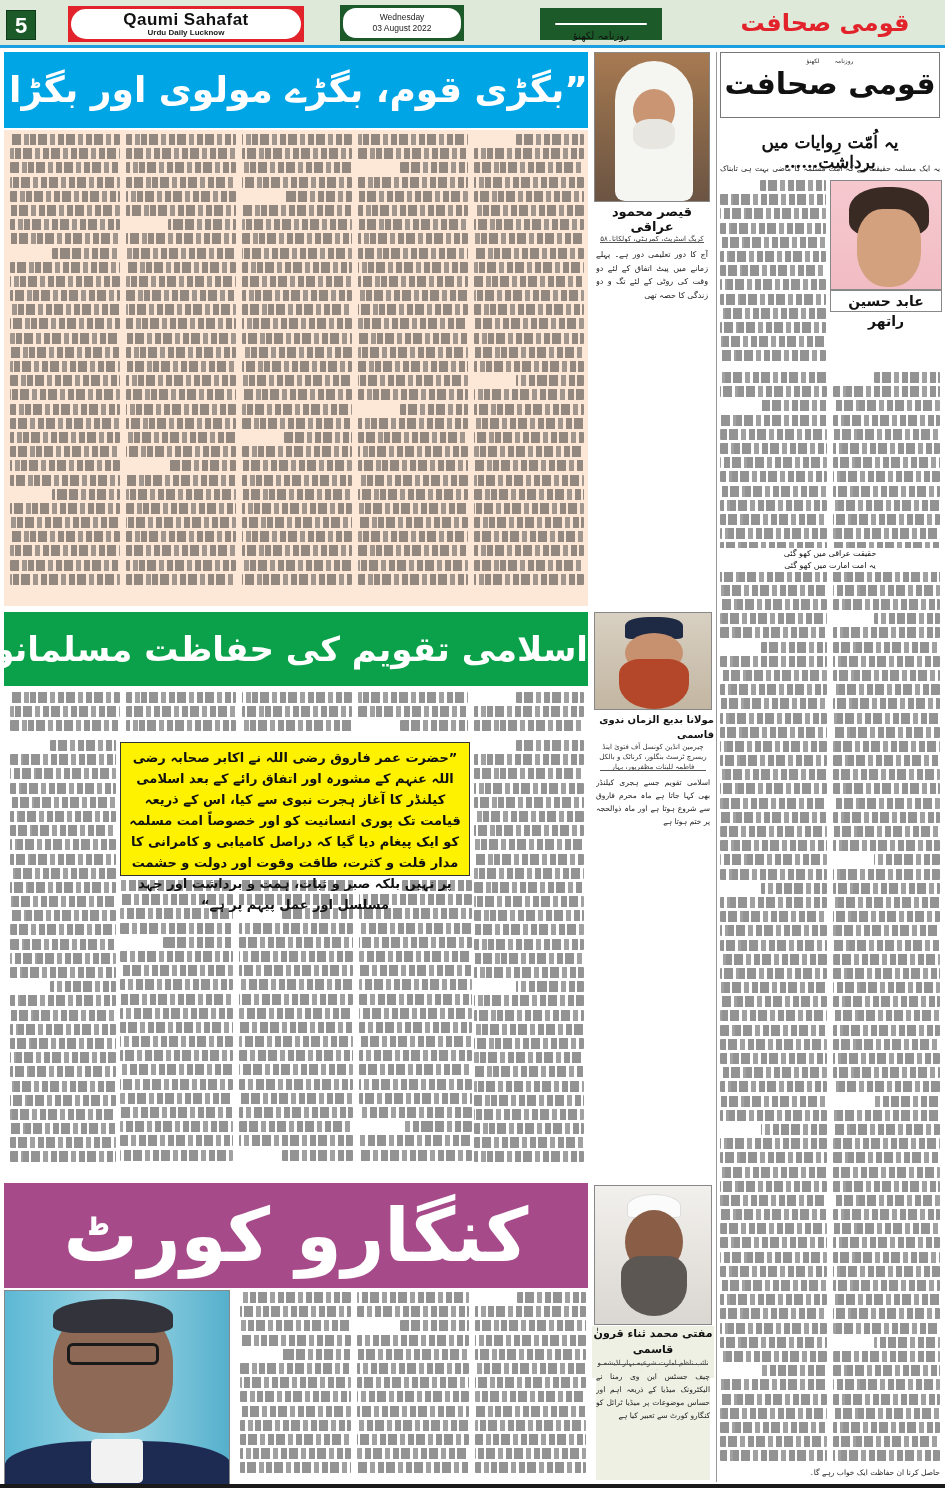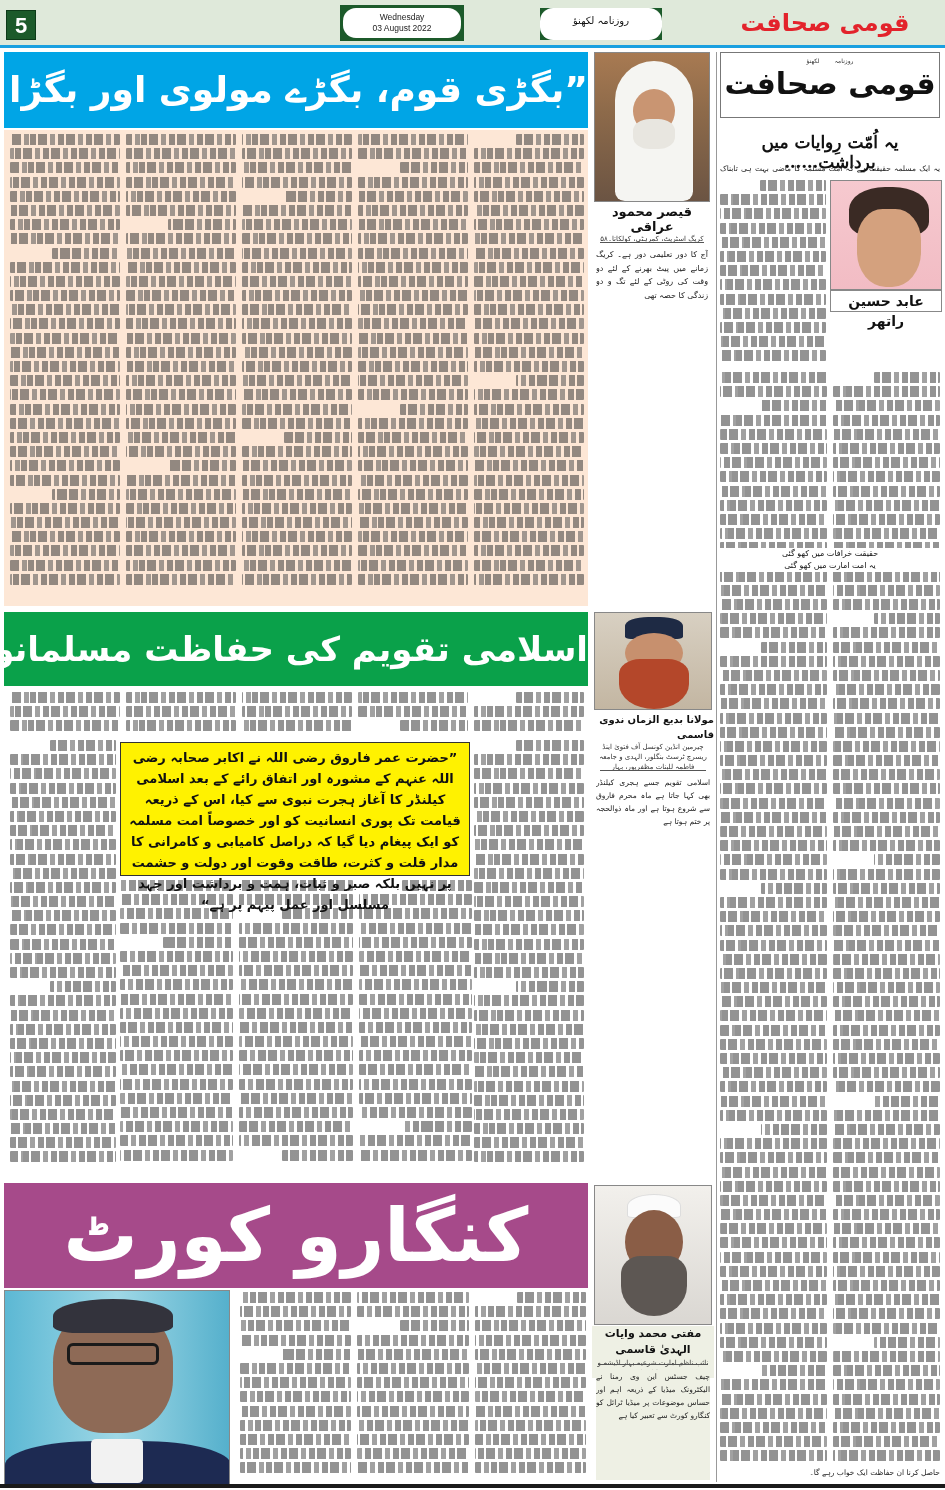--- a/index.html
+++ b/index.html
@@ -10,21 +10,21 @@
   .masthead { position: absolute; left: 0; top: 0; width: 945px; height: 46px; background: #dfe9da; }
   .mast-rule { position: absolute; left: 0; top: 45px; width: 945px; height: 3px; background: #1aa0e0; }
   .page-num { position: absolute; left: 6px; top: 10px; width: 30px; height: 30px; background: #1c5a2a; color: #fff;
     font-family: "Liberation Sans", sans-serif; font-weight: bold; font-size: 22px; text-align: center; line-height: 30px; border: 1px solid #0d3a18; }
   .brand-box { position: absolute; left: 68px; top: 6px; width: 236px; height: 36px; background: #e3232b; padding: 3px; }
   .brand-inner { width: 100%; height: 100%; background: #fff; border-radius: 15px; text-align: center; }
   .brand-title { font-family: "Liberation Sans", sans-serif; font-weight: bold; font-size: 17px; line-height: 17px; color: #111; padding-top: 2px; letter-spacing: 0.5px; }
   .brand-sub { font-family: "Liberation Sans", sans-serif; font-weight: bold; font-size: 8px; color: #222; line-height: 10px; }
   .date-box { position: absolute; left: 340px; top: 5px; width: 124px; height: 36px; background: #1c5a2a; padding: 3px; }
   .date-inner { width: 100%; height: 100%; background: #fff; border-radius: 13px; text-align: center; font-family: "Liberation Sans", sans-serif; font-size: 8.5px; color: #222; padding-top: 4px; line-height: 11px; }
-  .urdu-box { position: absolute; left: 540px; top: 8px; width: 122px; height: 32px; background: #1c5a2a; padding: 0; }
+  .urdu-box { position: absolute; left: 540px; top: 8px; width: 122px; height: 32px; background: #1c5a2a; padding: 15px; }
   .urdu-inner { width: 100%; height: 100%; background: #fff; border-radius: 13px; text-align: center; font-family: "DejaVu Sans", sans-serif; font-size: 10px; line-height: 26px; color: #111; direction: rtl; }
   .urdu-mast { position: absolute; left: 730px; top: 4px; width: 190px; height: 38px; text-align: center; color: #e3232b; font-family: "DejaVu Sans", sans-serif; font-weight: bold; font-size: 24px; line-height: 38px; direction: rtl; }
 
   
   .banner { position: absolute; color: #fff; direction: rtl; text-align: center; font-family: "DejaVu Sans", sans-serif; font-weight: bold; overflow: hidden; white-space: nowrap; }
   .banner-blue { left: 4px; top: 52px; width: 584px; height: 76px; background: #00a5e6; font-size: 36px; line-height: 76px; }
   .banner-green { left: 4px; top: 612px; width: 584px; height: 74px; background: #0aa14a; font-size: 34px; line-height: 74px; }
   .banner-purple { left: 4px; top: 1183px; width: 584px; height: 105px; background: #a64a8a; font-size: 74px; line-height: 105px; font-weight: bold; }
 
   .body-bg { position: absolute; background: #fde7d6; }
@@ -61,20 +61,26 @@
 
   .quote-box { position: absolute; left: 120px; top: 742px; width: 350px; height: 134px; background: #fff200; border: 1.5px solid #333; direction: rtl; text-align: center; font-family: "DejaVu Sans", sans-serif; font-weight: bold; font-size: 13px; line-height: 21px; color: #111; padding: 4px 6px; }
 
   .bottom-rule { position: absolute; left: 0; top: 1484px; width: 945px; height: 4px; background: #1a1a1a; }
 </style>
 </head>
 <body>
 
 <div class="masthead">
   <div class="page-num">5</div>
+  <div class="brand-box">
+    <div class="brand-inner">
+      <div class="brand-title">Qaumi Sahafat</div>
+      <div class="brand-sub">Urdu Daily Lucknow</div>
+    </div>
+  </div>
   <div class="date-box">
     <div class="date-inner">
       <div>Wednesday</div>
       <div>03 August 2022</div>
     </div>
   </div>
   <div class="urdu-box">
     <div class="urdu-inner">روزنامہ لکھنؤ</div>
   </div>
   <div class="urdu-mast">قومی صحافت</div>
@@ -259,21 +265,21 @@
 <div class="portrait p-qaiser">
   <div class="head-blob" style="left:20px;top:8px;width:78px;height:140px;background:#f5f5f2;border-radius:40px 40px 10px 10px;"></div>
   <div class="head-blob" style="left:38px;top:36px;width:42px;height:44px;background:#c99572;"></div>
   <div class="head-blob" style="left:38px;top:66px;width:42px;height:30px;background:#e8e6e0;border-radius:40%;"></div>
 </div>
 <div class="caption-box" style="left:594px;top:204px;width:116px;">
   <div class="cap-name" style="font-size:13px;">قیصر محمود عراقی</div>
   <div class="cap-sub">کریگ اسٹریٹ، کمرہٹی، کولکاتا۔۵۸</div>
 </div>
 <div class="rule" style="left:600px;top:242px;width:104px;"></div>
-<div class="text-col" style="left:596px;top:248px;width:112px;height:356px;font-size:8px;line-height:13.5px;">آج کا دور تعلیمی دور ہے۔ کریگ زمانے میں پیٹ بھرنے کے لئے دو وقت کی روٹی کے لئے تگ و دو زندگی کا حصہ تھی</div>
+<div class="text-col" style="left:596px;top:248px;width:112px;height:356px;font-size:8px;line-height:13.5px;">آج کا دور تعلیمی دور ہے۔ پہلے زمانے میں پیٹ اتفاق کے لئے دو وقت کی روٹی کے لئے تگ و دو زندگی کا حصہ تھی</div>
 
 <div class="logo-box">
   <div class="logo-small"><span>روزنامہ</span> &nbsp;&nbsp;&nbsp;&nbsp;&nbsp;&nbsp; <span>لکھنؤ</span></div>
   <div class="logo-big">قومی صحافت</div>
 </div>
 <div class="headline-right">یہ اُمّت رِوایات میں برداشت……</div>
 <div class="text-col" style="left:720px;top:162px;width:220px;height:16px;font-size:7.5px;line-height:14px;">یہ ایک مسلمہ حقیقت ہے کہ امت مسلمہ کا ماضی بہت ہی تابناک اور روشن تھا۔ جب ہم تاریخ کے اوراق پلٹتے ہیں تو یہ حقیقت بالکل عیاں ہوتی ہے کہ قرون وسطیٰ میں امت مسلمہ کو کمال کا عروج حاصل تھا</div>
 <div class="portrait p-abid">
   <div class="head-blob" style="left:18px;top:6px;width:80px;height:50px;background:#3a2a24;border-radius:45% 45% 30% 30%;"></div>
   <div class="head-blob" style="left:26px;top:28px;width:64px;height:78px;background:#d4a17e;border-radius:40% 40% 45% 45%;"></div>
@@ -452,21 +458,21 @@
       <div class="line short" style="background-position-x: 19px;"></div>
       <div class="line" style="background-position-x: 4px;"></div>
       <div class="line" style="background-position-x: 17px;"></div>
       <div class="line" style="background-position-x: 2px;"></div>
       <div class="line" style="background-position-x: 15px;"></div>
       <div class="line" style="background-position-x: 0px;"></div>
       <div class="line" style="background-position-x: 13px;"></div>
     </div>
   </div>
 <div class="caption-box" style="left:720px;top:548px;width:220px;font-size:8px;line-height:12px;background:#fff;">
-  <div>حقیقت خرافات میں کھو گئی</div>
+  <div>حقیقت عراقی میں کھو گئی</div>
   <div>یہ امت امارت میں کھو گئی</div>
 </div>
 <div class="vrule" style="left:716px;top:52px;height:1430px;"></div>
 
 <div class="banner banner-green">اسلامی تقویم کی حفاظت مسلمانوں کی اجتماعی ذمہ داری</div>
 <div class="body-bg article-left-mid"></div>
 <div class="text-col col-lines" id="col-mid-top" style="left:10px;top:692px;width:574px;height:46px;">
     <div style="position: absolute; top: 0px; right: 0px; width: 110px;">
       <div class="line short" style="background-position-x: 0px;"></div>
       <div class="line" style="background-position-x: 13px;"></div>
@@ -632,21 +638,21 @@
 <div class="quote-box">”حضرت عمر فاروق رضی اللہ نے اکابر صحابہ رضی اللہ عنہم کے مشورہ اور اتفاق رائے کے بعد اسلامی کیلنڈر کا آغاز ہجرت نبوی سے کیا، اس کے ذریعہ قیامت تک پوری انسانیت کو اور خصوصاً امت مسلمہ کو ایک پیغام دیا گیا کہ دراصل کامیابی و کامرانی کا مدار قلت و کثرت، طاقت وقوت اور دولت و حشمت پر نہیں بلکہ صبر و ثبات، ہمت و برداشت اور جہد مسلسل اور عمل پیہم پر ہے“</div>
 
 <div class="portrait p-madni">
   <div class="head-blob" style="left:30px;top:4px;width:58px;height:22px;background:#1e2a44;border-radius:40% 40% 10% 10%;"></div>
   <div class="head-blob" style="left:30px;top:20px;width:58px;height:40px;background:#c7906e;"></div>
   <div class="head-blob" style="left:24px;top:46px;width:70px;height:50px;background:#b4472a;border-radius:30% 30% 50% 50%;"></div>
 </div>
 <div class="caption-box" style="left:592px;top:712px;width:122px;">
   <div class="cap-name" style="font-size:10px;line-height:15px;text-align:right;">مولانا بدیع الزماں ندوی قاسمی</div>
   <div class="cap-sub">چیرمین انڈین کونسل آف فتویٰ اینڈ</div>
-  <div class="cap-sub">ریسرچ ٹرسٹ بنگلور، الہدی و جامعہ</div>
+  <div class="cap-sub">ریسرچ ٹرسٹ بنگلور، کرناٹک و بالکل</div>
   <div class="cap-sub">فاطمہ للبنات مظفرپور، بہار</div>
 </div>
 <div class="rule" style="left:600px;top:770px;width:106px;"></div>
 <div class="text-col" style="left:596px;top:776px;width:114px;height:400px;font-size:7.5px;line-height:13px;">اسلامی تقویم جسے ہجری کیلنڈر بھی کہا جاتا ہے ماہ محرم فاروق سے شروع ہوتا ہے اور ماہ ذوالحجہ پر ختم ہوتا ہے</div>
 
 <div class="banner banner-purple">کنگارو کورٹ</div>
 <div class="portrait p-judge">
   <div class="head-blob" style="left:48px;top:14px;width:120px;height:128px;background:#8e6a56;border-radius:45% 45% 42% 42%;"></div>
   <div class="head-blob" style="left:48px;top:8px;width:120px;height:34px;background:#33333c;border-radius:50% 50% 20% 20%;"></div>
   <div class="head-blob" style="left:62px;top:52px;width:92px;height:22px;background:transparent;border:3px solid #1a1a1a;border-radius:6px;"></div>
@@ -700,20 +706,20 @@
       <div class="line" style="background-position-x: 26px;"></div>
     </div>
   </div>
 
 <div class="portrait p-sana">
   <div class="head-blob" style="left:32px;top:8px;width:54px;height:24px;background:#fbfbfb;border:1px solid #ddd;border-radius:50% 50% 10% 10%;"></div>
   <div class="head-blob" style="left:30px;top:24px;width:58px;height:64px;background:#8a5d46;"></div>
   <div class="head-blob" style="left:26px;top:70px;width:66px;height:60px;background:#5d5753;border-radius:30% 30% 50% 50%;"></div>
 </div>
 <div class="caption-box" style="left:592px;top:1326px;width:122px;background:#eef0e4;">
-  <div class="cap-name" style="font-size:11px;line-height:16px;">مفتی محمد وایات الہدیٰ قاسمی</div>
+  <div class="cap-name" style="font-size:11px;line-height:16px;">مفتی محمد ثناء قرونٰ قاسمی</div>
   <div class="cap-sub">نائب ناظم امارت شرعیہ بہار اڈیشہ و جھارکھنڈ</div>
 </div>
 <div class="rule" style="left:598px;top:1364px;width:110px;"></div>
 <div class="text-col" style="left:596px;top:1370px;width:114px;height:110px;font-size:7.5px;line-height:13px;background:#eef0e4;">چیف جسٹس این وی رمنا نے الیکٹرونک میڈیا کے ذریعہ اہم اور حساس موضوعات پر میڈیا ٹرائل کو کنگارو کورٹ سے تعبیر کیا ہے</div>
 <div class="text-col" style="left:720px;top:1466px;width:220px;height:16px;font-size:7.5px;line-height:14px;background:#fff;">حاصل کرنا ان حفاظت ایک خواب رہے گا۔</div>
 
 <div class="bottom-rule"></div>
 
 </body></html>

